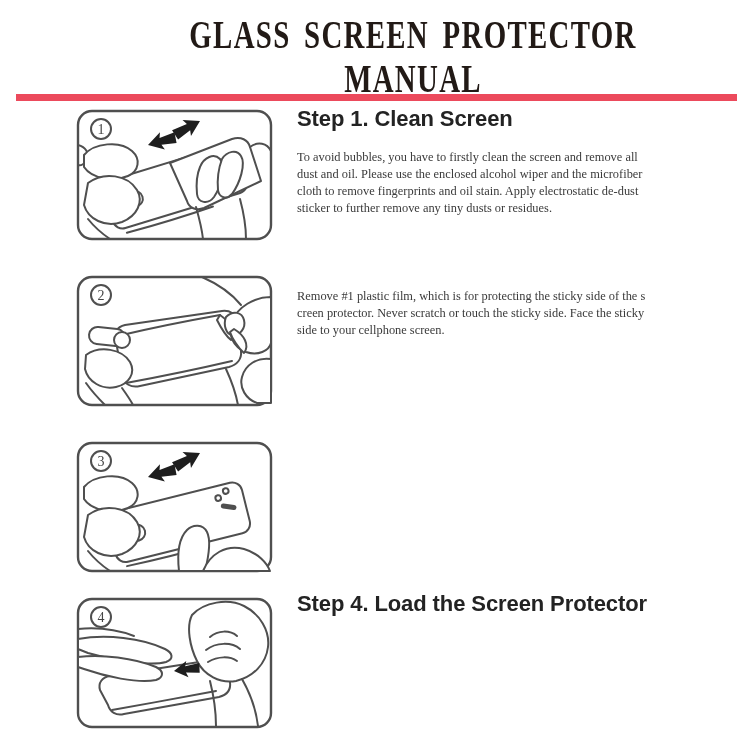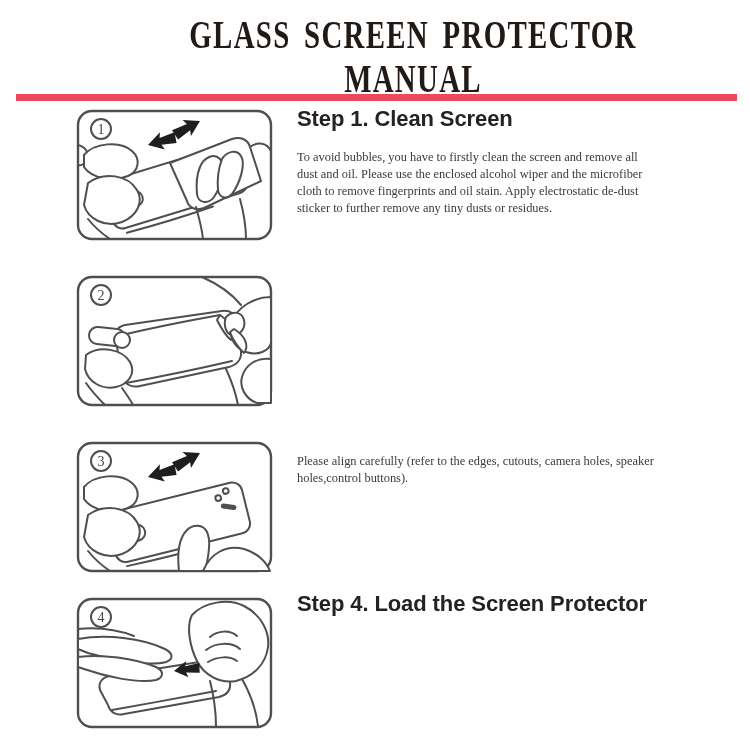--- a/index.html
+++ b/index.html
@@ -100,20 +100,23 @@
     <path class="shape" d="M158,54 C168,60 174,70 168,78 C162,73 156,63 154,57 Z"></path>
     <path class="shape" d="M195,84 C181,82 169,90 166,102 C163,113 170,124 181,128 L195,128 Z"></path>
     <path class="line" d="M150,94 C156,107 160,119 162,130"></path>
   </g>
   <g>
     <circle class="shape" cx="25" cy="20" r="10"></circle>
     <text class="num" x="25" y="25" text-anchor="middle">2</text>
   </g>
 </svg>
 <div class="stext" style="top:271px">
+  <p class="step-body">Remove #1 plastic film, which is for protecting the sticky side of the s
+creen protector. Never scratch or touch the sticky side. Face the sticky
+side to your cellphone screen.</p>
 </div>
 
 <svg class="illus" style="top:441px" viewBox="0 0 197 132">
   <rect class="frame" x="2" y="2" width="193" height="128" rx="14"></rect>
   <g transform="rotate(-14 100 82)">
     <rect class="shape" x="34" y="56" width="138" height="52" rx="10"></rect>
     <path class="line" d="M42,112 C72,113 100,113 124,112"></path>
     <circle class="shape" cx="60" cy="82" r="8"></circle>
     <circle class="shape" cx="147" cy="68" r="2.8"></circle>
     <circle class="shape" cx="156" cy="63" r="2.8"></circle>
@@ -129,22 +132,20 @@
     <path class="line" d="M12,110 C20,120 28,126 34,130"></path>
   </g>
   <path class="arrow" d="M0,0 L15,-9 L13,-3.5 L29,-5 L28,6 L13,3.5 L15,9 Z" transform="translate(72,36) rotate(-16)"></path>
   <path class="arrow" d="M0,0 L-15,-9 L-13,-3.5 L-29,-5 L-28,6 L-13,3.5 L-15,9 Z" transform="translate(124,12) rotate(-28)"></path>
   <g>
     <circle class="shape" cx="25" cy="20" r="10"></circle>
     <text class="num" x="25" y="25" text-anchor="middle">3</text>
   </g>
 </svg>
 <div class="stext" style="top:436px">
-  <p class="step-body">Please align carefully (refer to the edges, cutouts, camera holes, speaker
-holes,control buttons).</p>
 </div>
 
 <svg class="illus" style="top:597px" viewBox="0 0 197 132">
   <rect class="frame" x="2" y="2" width="193" height="128" rx="14"></rect>
   <g>
     <path class="shape" d="M24,93 C22,86 26,80 34,79 L136,63 C144,62 150,66 151,73 L154,85 C155,93 151,98 143,100 L48,117 C40,119 34,115 32,108 Z"></path>
     <path class="line" d="M36,113 C70,107 108,100 140,94"></path>
   </g>
   <g>
     <path class="line" d="M2,32 C22,30 42,33 58,39"></path>

